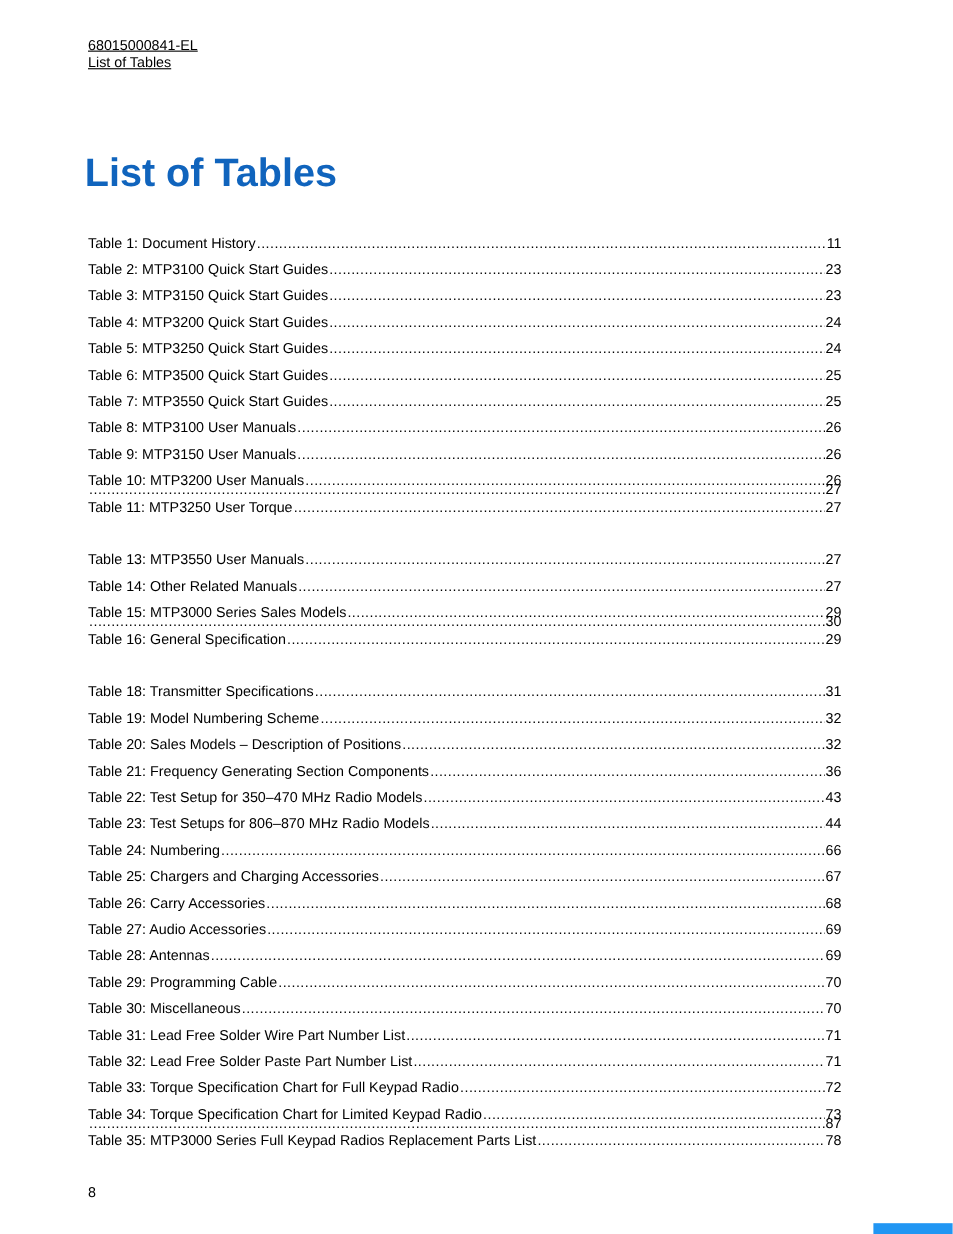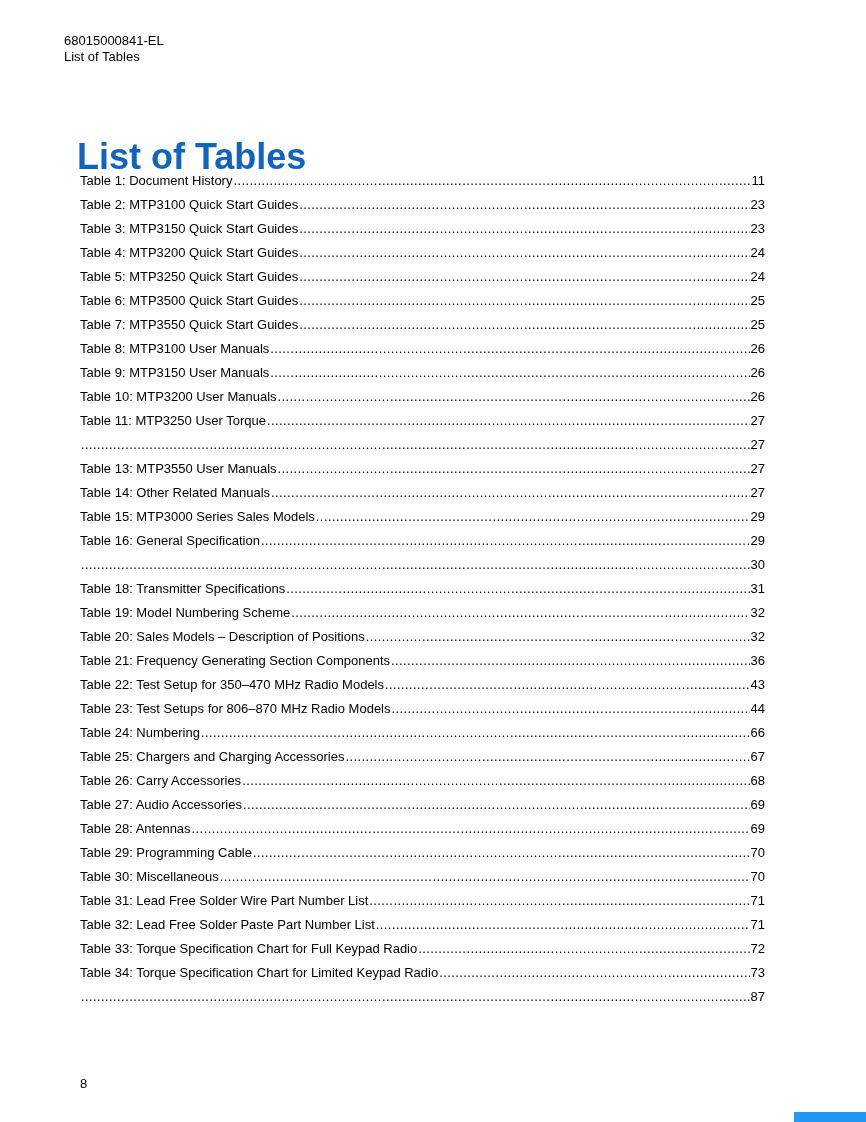--- a/index.html
+++ b/index.html
@@ -16,24 +16,25 @@
     overflow: hidden;
   }
   .page {
     position: absolute;
     inset: 0;
     background: #ffffff;
   }
   .doc-header {
     position: absolute;
     top: 33px;
-    left: 64px;
+    left: 80px;
     font-size: 13px;
     line-height: 16px;
     color: #000000;
+    text-decoration: underline;
   }
   .page-title {
     position: absolute;
     top: 115px;
     left: 77px;
     font-size: 36px;
     line-height: 1;
     font-weight: bold;
     letter-spacing: 0;
   }
@@ -49,20 +50,21 @@
     height: 24px;
     line-height: 24px;
     font-size: 13px;
     color: #000000;
     text-decoration: none;
     cursor: pointer;
   }
   .toc-label {
     flex: 0 0 auto;
     white-space: nowrap;
+    margin-top: 40px;
   }
   .toc-dots {
     flex: 1 1 auto;
     overflow: hidden;
     white-space: nowrap;
     margin: 0 1px;
   }
   .toc-dots::after {
     content: "......................................................................................................................................................................................................................................................................";
     letter-spacing: 0.4px;
@@ -263,20 +265,25 @@
         <span class="toc-label">Table 33: Torque Specification Chart for Full Keypad Radio</span>
         <span class="toc-dots"></span>
         <span class="toc-page">72</span>
       </div>
       <div class="toc-row">
         <span class="toc-label">Table 34: Torque Specification Chart for Limited Keypad Radio</span>
         <span class="toc-dots"></span>
         <span class="toc-page">73</span>
       </div>
       <div class="toc-row">
+        <span class="toc-label">Table 35: MTP3000 Series Full Keypad Radios Replacement Parts List</span>
+        <span class="toc-dots"></span>
+        <span class="toc-page">78</span>
+      </div>
+      <div class="toc-row">
         <span class="toc-dots"></span>
         <span class="toc-page">87</span>
       </div>
     </div>
 
   <div class="page-footer">8</div>
 
   <div class="corner-highlight" style="background: rgb(33, 150, 243);"></div>
 
 </div>

